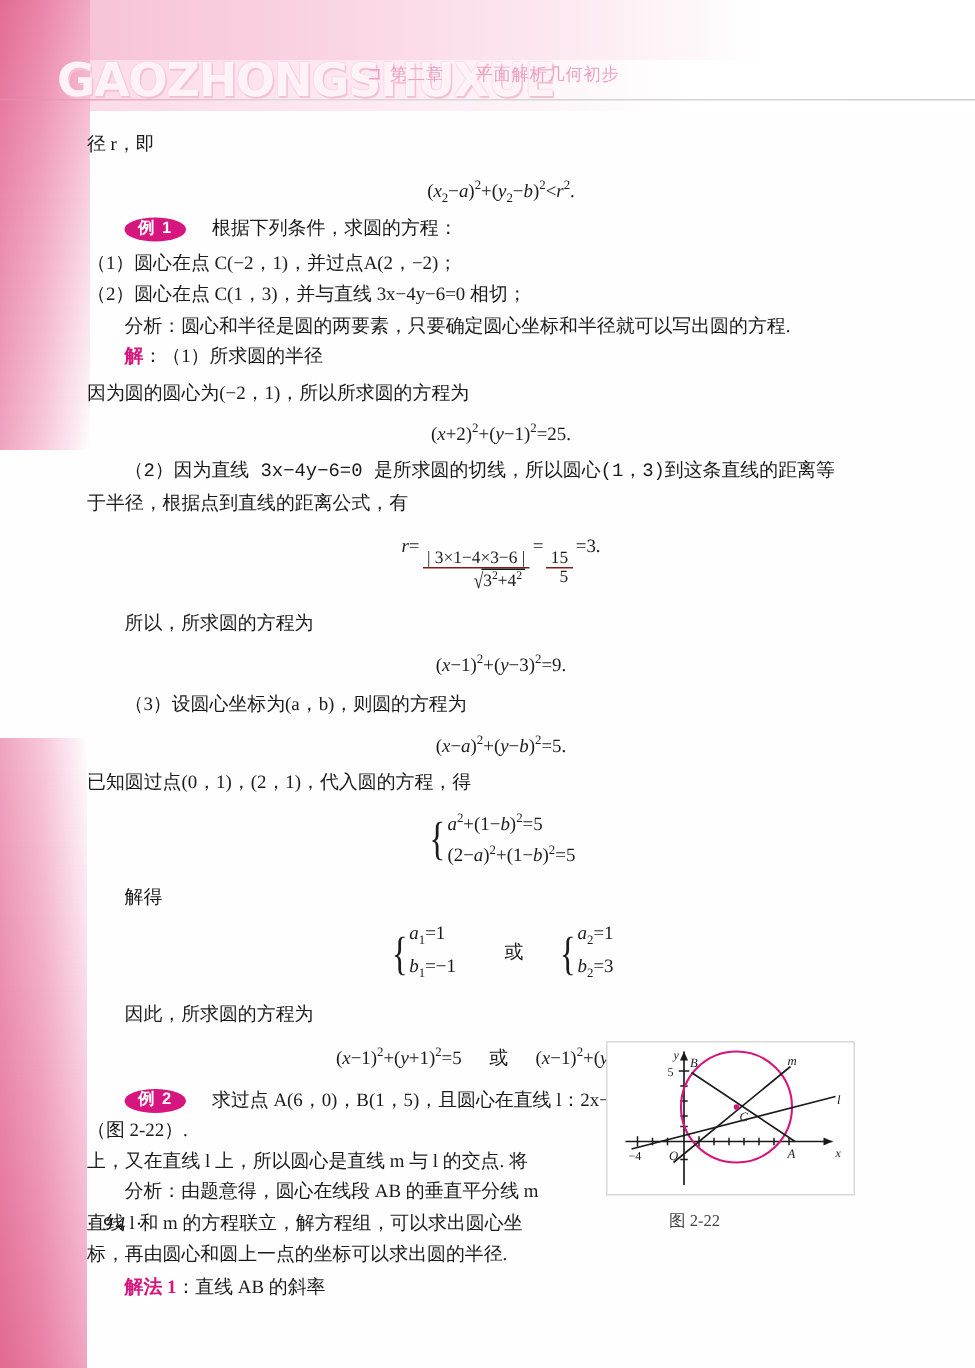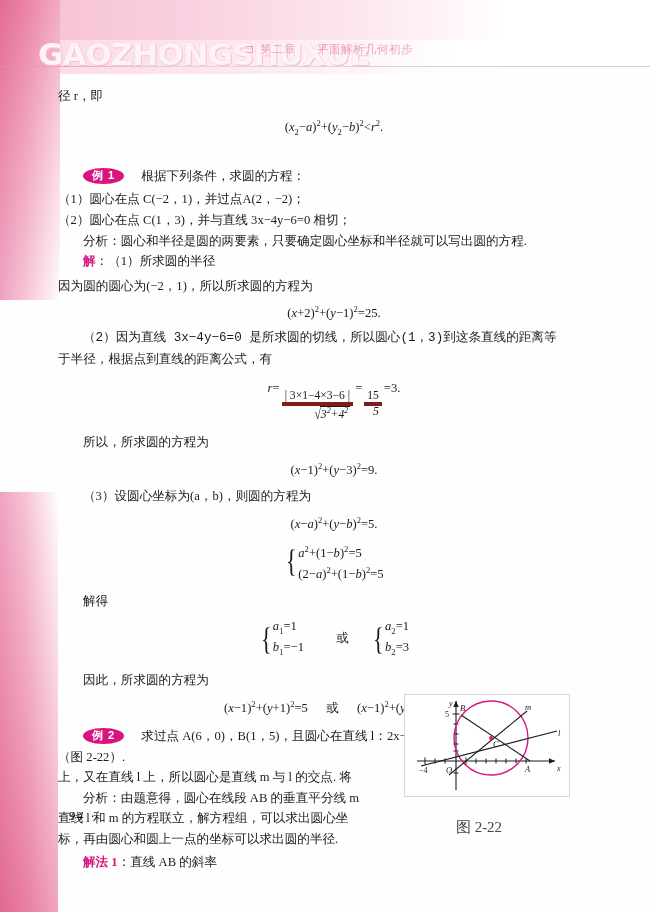--- a/index.html
+++ b/index.html
@@ -118,21 +118,21 @@
 
   .frac {
     display: inline-flex;
     flex-direction: column;
     vertical-align: -0.52em;
     text-align: right;
     margin: 0 2px;
     line-height: 1.08;
   }
   .frac .num { padding: 0 3px; font-size: .92em; }
-  .frac .den { padding: 0 3px; border-top: 4px solid #7f1d1d; font-size: .92em; font-style: italic; }
+  .frac .den { padding: 0 3px; border-top: 1px solid #7f1d1d; font-size: .92em; }
 
   .rad {
     display: inline-block;
     border-top: 1px solid #1a1a1a;
     padding: 0 2px 0 1px;
     margin-left: -1px;
   }
   .radsign { display: inline-block; transform: scaleY(1.25); }
 
   
@@ -177,27 +177,26 @@
   
   .figure-box {
     position: absolute;
     left: 404px; top: 694px;
     width: 166px; height: 103px;
     background: #ffffff;
     border: 1px solid #d8d8d8;
   }
   .figure-caption {
     position: absolute;
-    left: 396px; top: 806px;
+    left: 380px; top: 806px;
     width: 166px;
     text-align: center;
-    font-size: 15px;
+    font-size: 11px;
     color: #444;
     font-family: "Liberation Serif", serif;
-    margin-top: 12px;
   }
 
   
   .footer {
     position: absolute;
     left: 58px; top: 808px;
     font-size: 13px;
     font-style: italic;
     font-family: "Liberation Serif", serif;
     color: #111;
@@ -227,21 +226,21 @@
   <div class="content">
 
     <div class="line">
       <span>径 r，即</span>
     </div>
 
     <div class="ctr" style="margin-top:6px;">
       (<span class="mi">x</span><span class="sub">2</span>−<span class="mi">a</span>)<span class="sup">2</span>+(<span class="mi">y</span><span class="sub">2</span>−<span class="mi">b</span>)<span class="sup">2</span>&lt;<span class="mi">r</span><span class="sup">2</span>.
     </div>
 
-    <div class="line badge-wrap" style="margin-top:24px;">
+    <div class="line badge-wrap" style="margin-top:0;">
       <span class="badge">例 1</span>
       <span class="badge-after">根据下列条件，求圆的方程：</span>
     </div>
 
     <div class="line" style="margin-top:3px;">
       <span>（1）圆心在点 C(−2，1)，并过点A(2，−2)；</span>
     </div>
     <div class="line">
       <span>（2）圆心在点 C(1，3)，并与直线 3x−4y−6=0 相切；</span>
     </div>
@@ -289,20 +288,23 @@
     </div>
 
     <div class="line indent" style="margin-top:5px;">
       <span>（3）设圆心坐标为(a，b)，则圆的方程为</span>
     </div>
 
     <div class="ctr" style="margin-top:3px;">
       (<span class="mi">x</span>−<span class="mi">a</span>)<span class="sup">2</span>+(<span class="mi">y</span>−<span class="mi">b</span>)<span class="sup">2</span>=5.
     </div>
 
+    <div class="line" style="margin-top:3px;">
+      <span>已知圆过点(0，1)，(2，1)，代入圆的方程，得</span>
+    </div>
 
     <div class="ctr" style="margin-top:6px;">
       <span class="sys">
         <span class="brace">{</span>
         <span class="sys-rows">
           <span><span class="mi">a</span><span class="sup">2</span>+(1−<span class="mi">b</span>)<span class="sup">2</span>=5</span>
           <span>(2−<span class="mi">a</span>)<span class="sup">2</span>+(1−<span class="mi">b</span>)<span class="sup">2</span>=5</span>
         </span>
       </span>
     </div>

